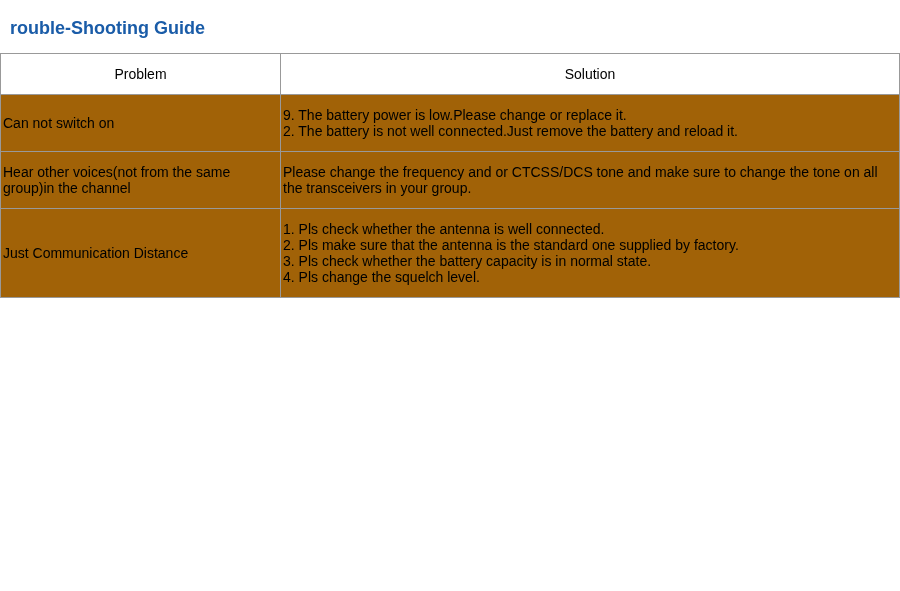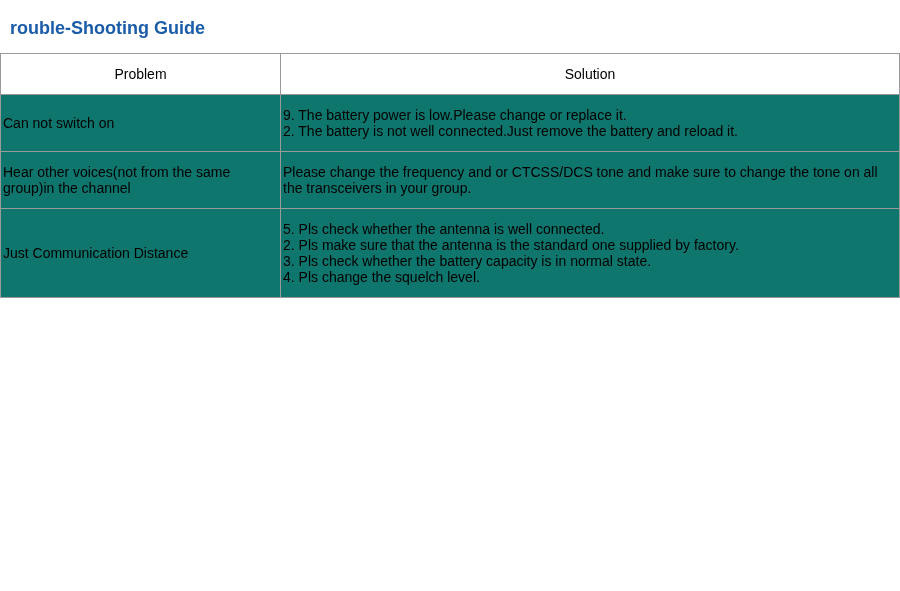--- a/index.html
+++ b/index.html
@@ -45,21 +45,21 @@
       vertical-align: middle;
     }
 
     .trouble-table thead tr th {
       background: #ffffff;
       font-weight: normal;
       font-size: 14px;
     }
 
     .trouble-table tbody tr td {
-      background: #0f766e;
+      background: #a16207;
       vertical-align: middle;
     }
 
     .col-problem {
       width: 280px;
     }
 
     .col-solution {
       width: auto;
     }
@@ -89,17 +89,17 @@
     <tr>
           <td class="col-problem">Can not switch on</td>
           <td class="col-solution"><span>9. The battery power is low.Please change or replace it.</span><br><span>2. The battery is not well connected.Just remove the battery and reload it.</span></td>
         </tr>
         <tr>
           <td class="col-problem">Hear other voices(not from the same group)in the channel</td>
           <td class="col-solution"><span>Please change the frequency and or CTCSS/DCS tone and make sure to change the tone on all the transceivers in your group.</span></td>
         </tr>
         <tr>
           <td class="col-problem">Just Communication Distance</td>
-          <td class="col-solution"><span>5. Pls check whether the antenna is well connected.</span><br><span>2. Pls make sure that the antenna is the standard one supplied by factory.</span><br><span>3. Pls check whether the battery capacity is in normal state.</span><br><span>4. Pls change the squelch level.</span></td>
+          <td class="col-solution"><span>1. Pls check whether the antenna is well connected.</span><br><span>2. Pls make sure that the antenna is the standard one supplied by factory.</span><br><span>3. Pls check whether the battery capacity is in normal state.</span><br><span>4. Pls change the squelch level.</span></td>
         </tr>
       </tbody>
   </table>
 </div>
 
 </body></html>

